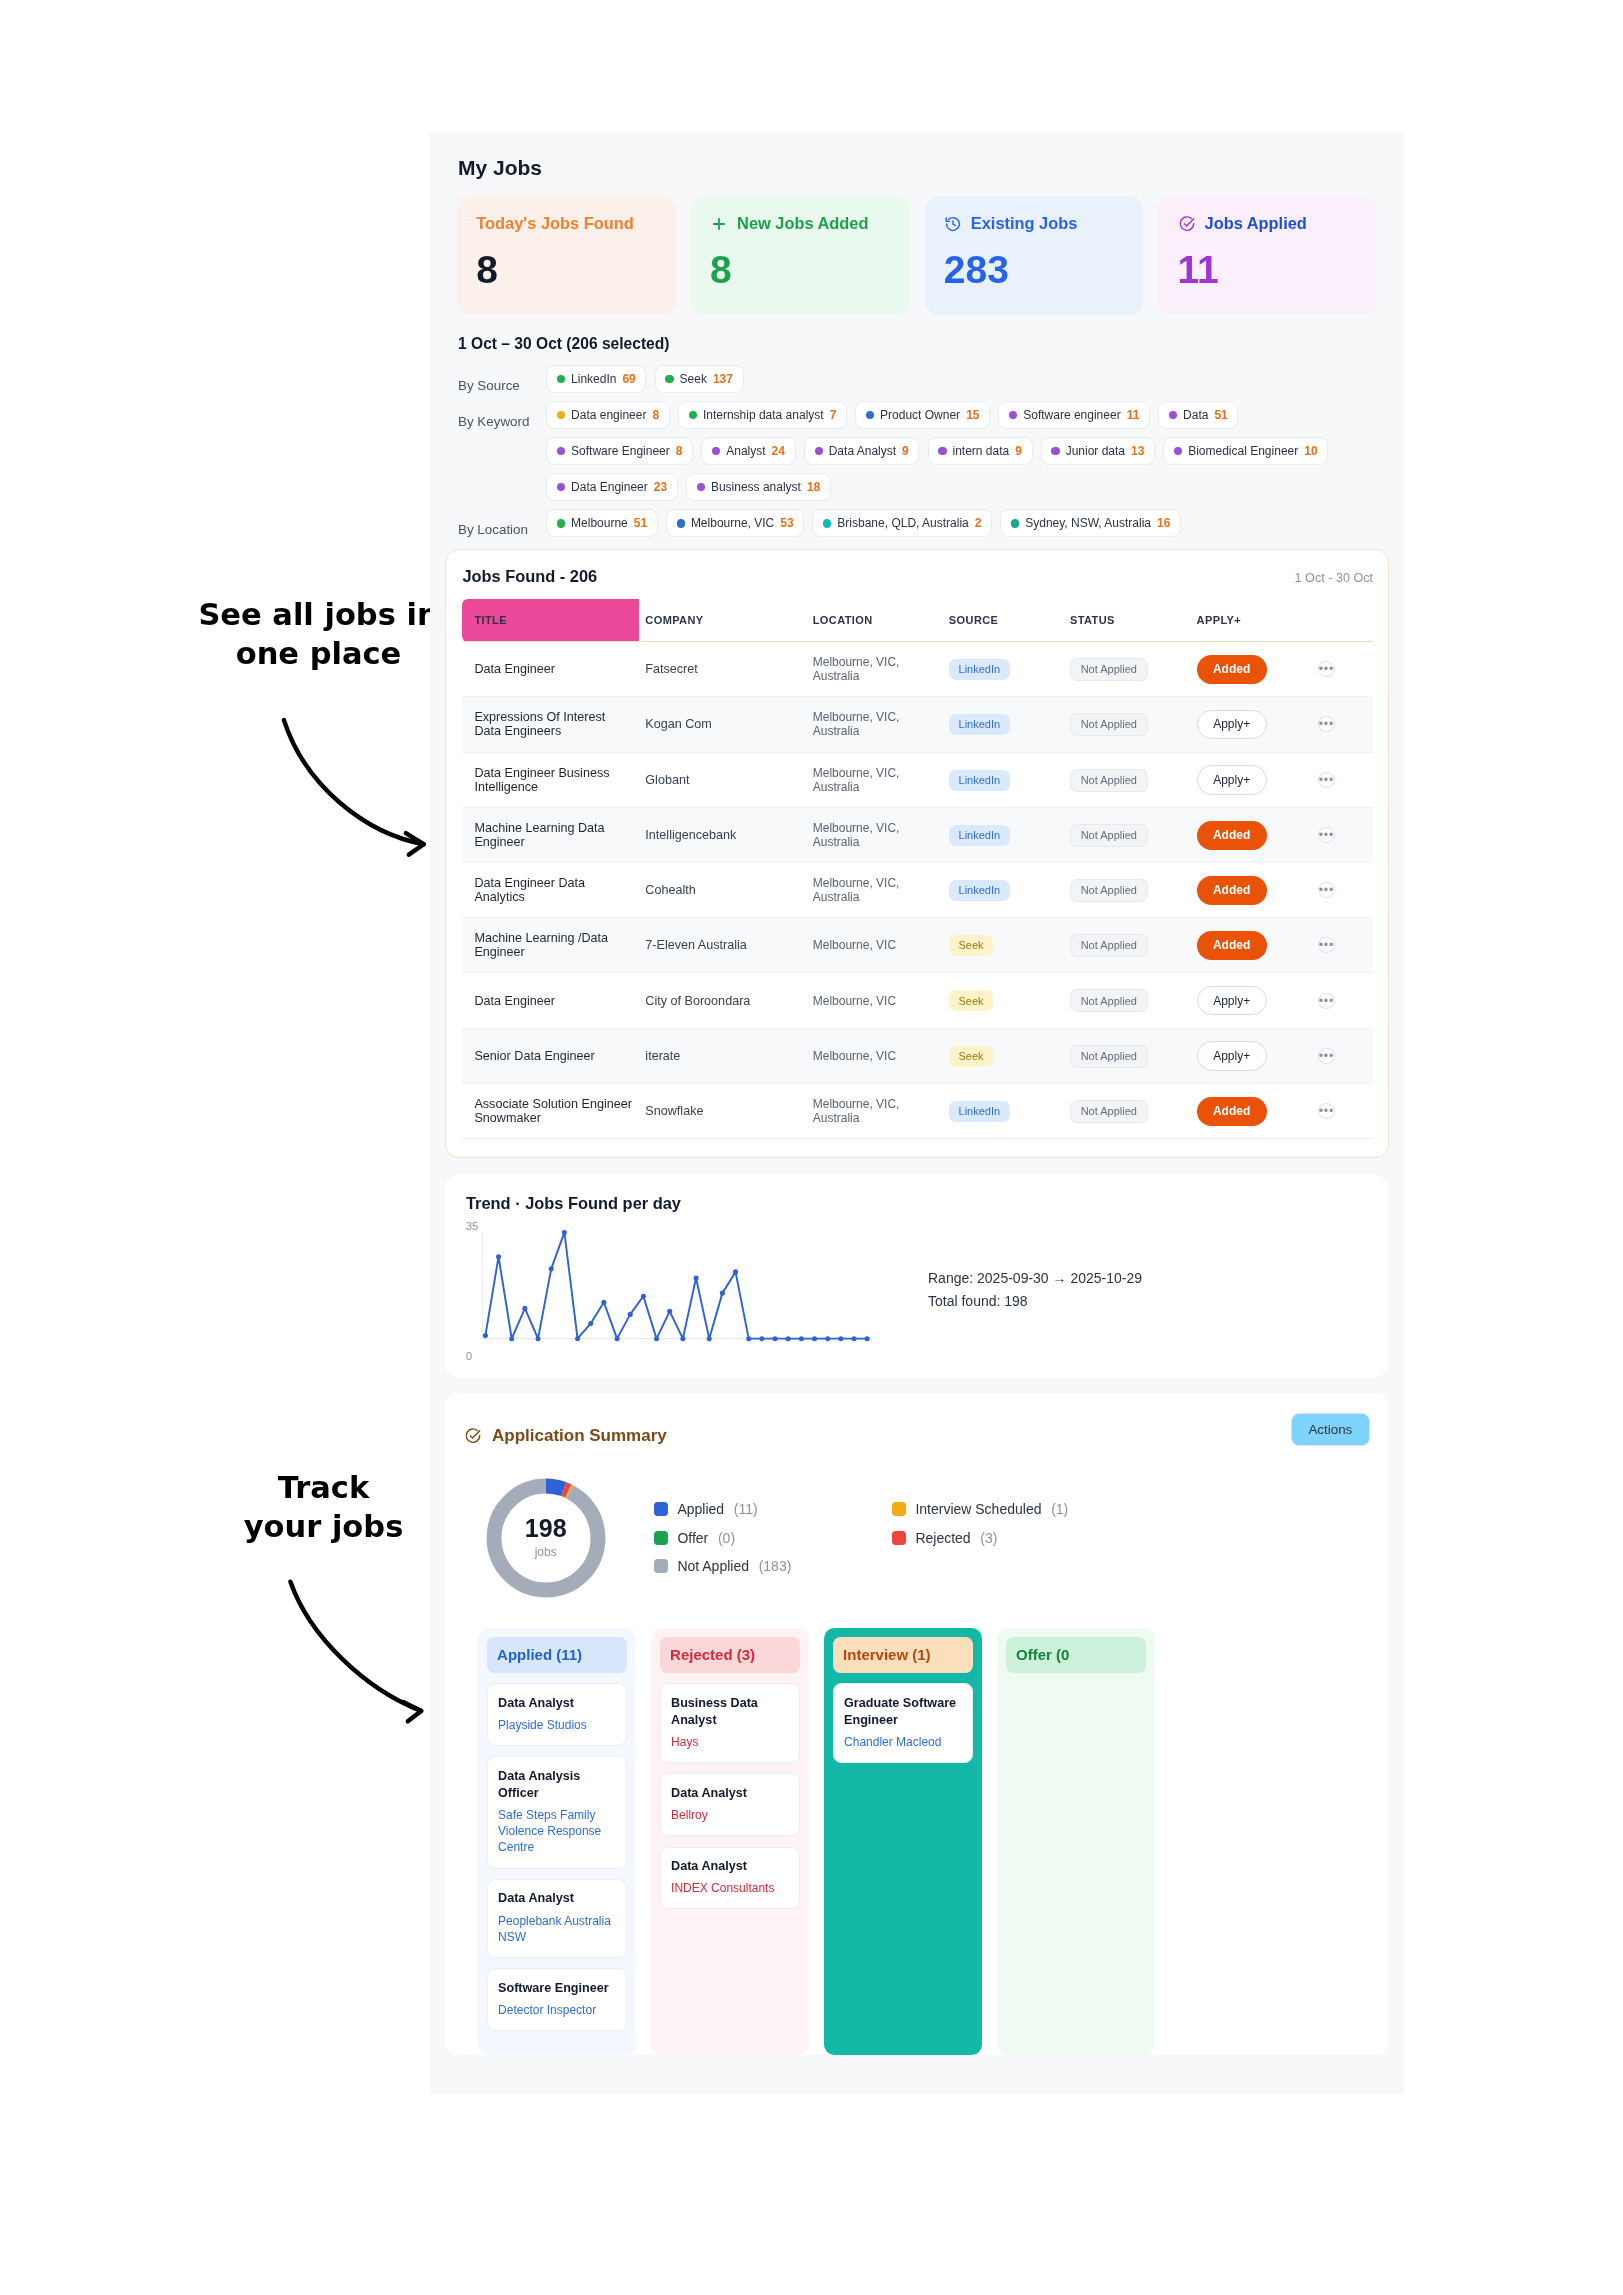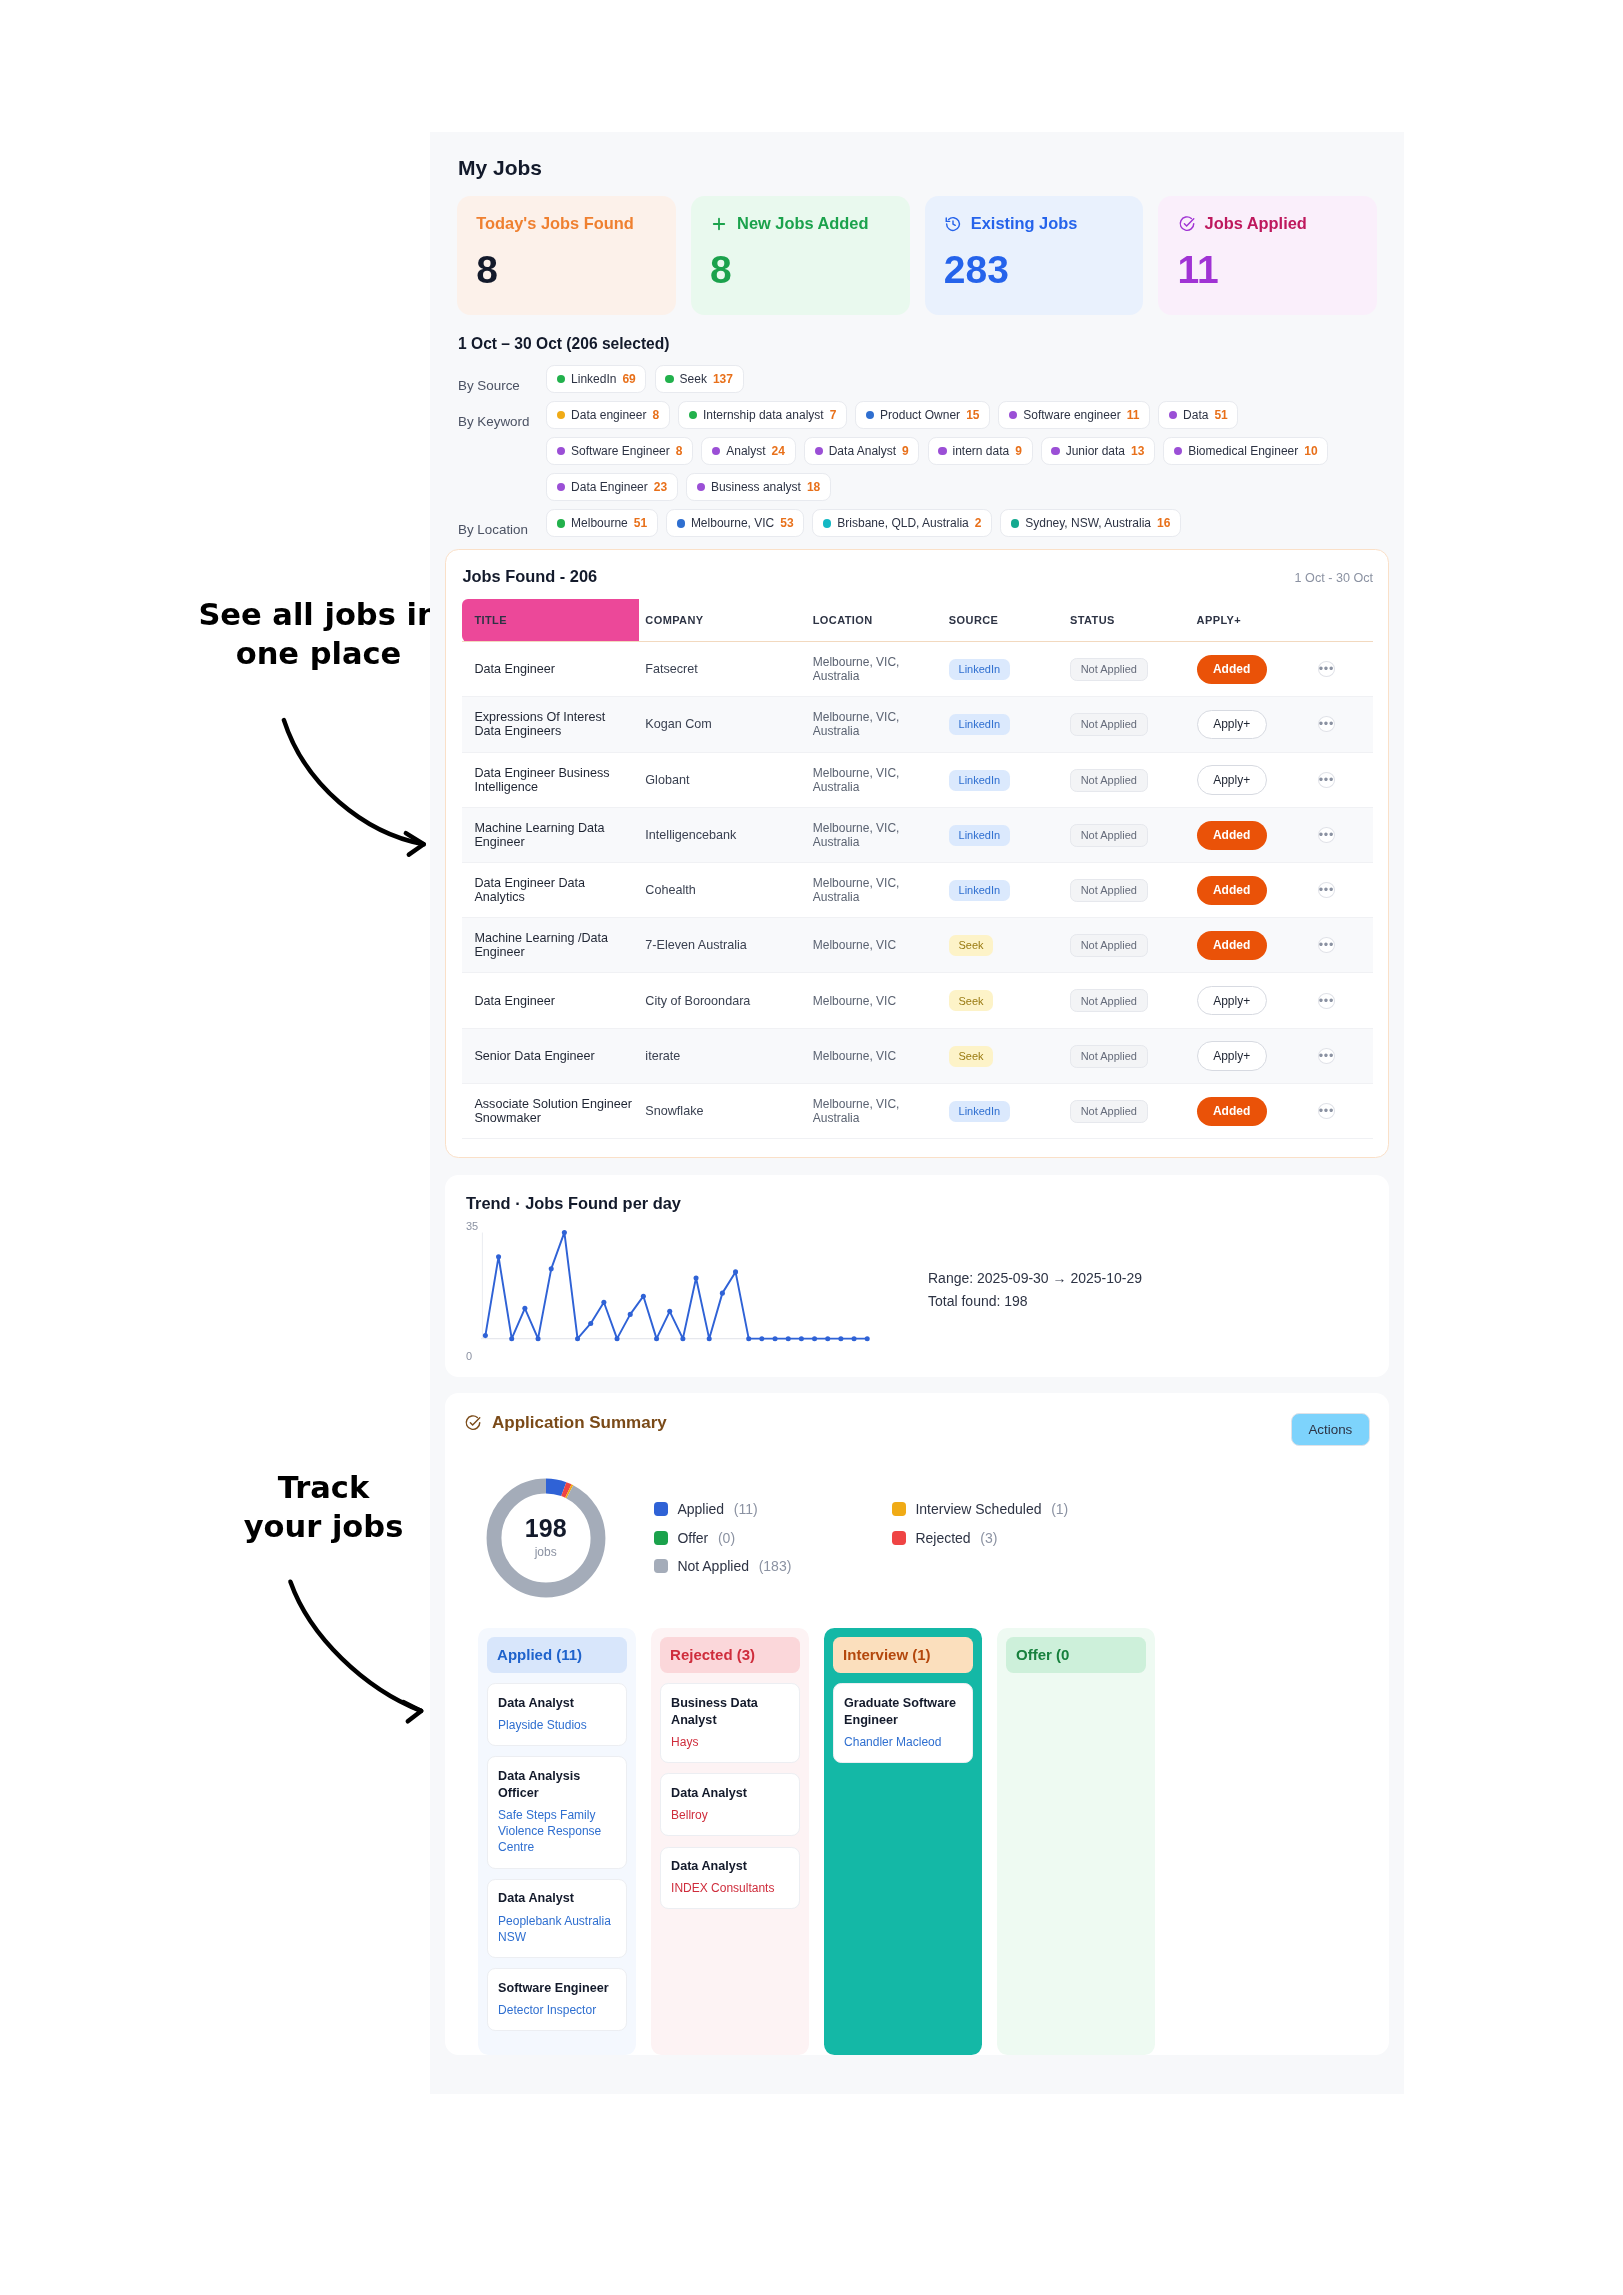--- a/index.html
+++ b/index.html
@@ -88,21 +88,21 @@
   .sc-0 { background: #fcf1ea; }
   .sc-0 .stat-label { color: #ef8030; }
   .sc-0 .stat-value { color: #131a2b; }
   .sc-1 { background: #e9f9ee; }
   .sc-1 .stat-label { color: #1ba24c; }
   .sc-1 .stat-value { color: #1ba24c; }
   .sc-2 { background: #e9f1fd; }
   .sc-2 .stat-label { color: #2563eb; }
   .sc-2 .stat-value { color: #2563eb; }
   .sc-3 { background: #faeffb; }
-  .sc-3 .stat-label { color: #be185d; }
+  .sc-3 .stat-label { color: #1d4ed8; }
   .sc-3 .stat-value { color: #a033d4; }
   .si { width: 18px; height: 18px; display: inline-block; }
   .si svg { width: 100%; height: 100%; display: block; }
 
   
   .filters { padding: 19.3px 27px 0 28px; }
   .range-line { font-size: 15.6px; font-weight: bold; color: #131a2b; margin-bottom: 12px; }
   .frow { display: flex; align-items: flex-end; flex-wrap: wrap; gap: 8.2px; margin-bottom: 8.2px; }
   .frow-label {
     font-size: 13.4px;
@@ -234,21 +234,21 @@
   .trend-meta { margin-left: 31px; font-size: 14px; color: #2d3344; line-height: 1.65; }
 
   
   .app-panel {
     margin: 16.4px 15px 0 15px;
     background: #ffffff;
     border-radius: 13.4px;
     padding: 19.3px 19.3px 0 19.3px;
     min-height: 387px;
   }
-  .ap-head { display: flex; align-items: flex-start; margin-bottom: 22px; }
+  .ap-head { display: flex; align-items: flex-end; margin-bottom: 22px; }
   .ap-title {
     font-size: 17px;
     font-weight: bold;
     color: #7a4a18;
     display: flex;
     align-items: center;
     gap: 9.7px;
   }
   .ap-title .si svg { stroke: #7a4a18; }
   .btn-actions {

